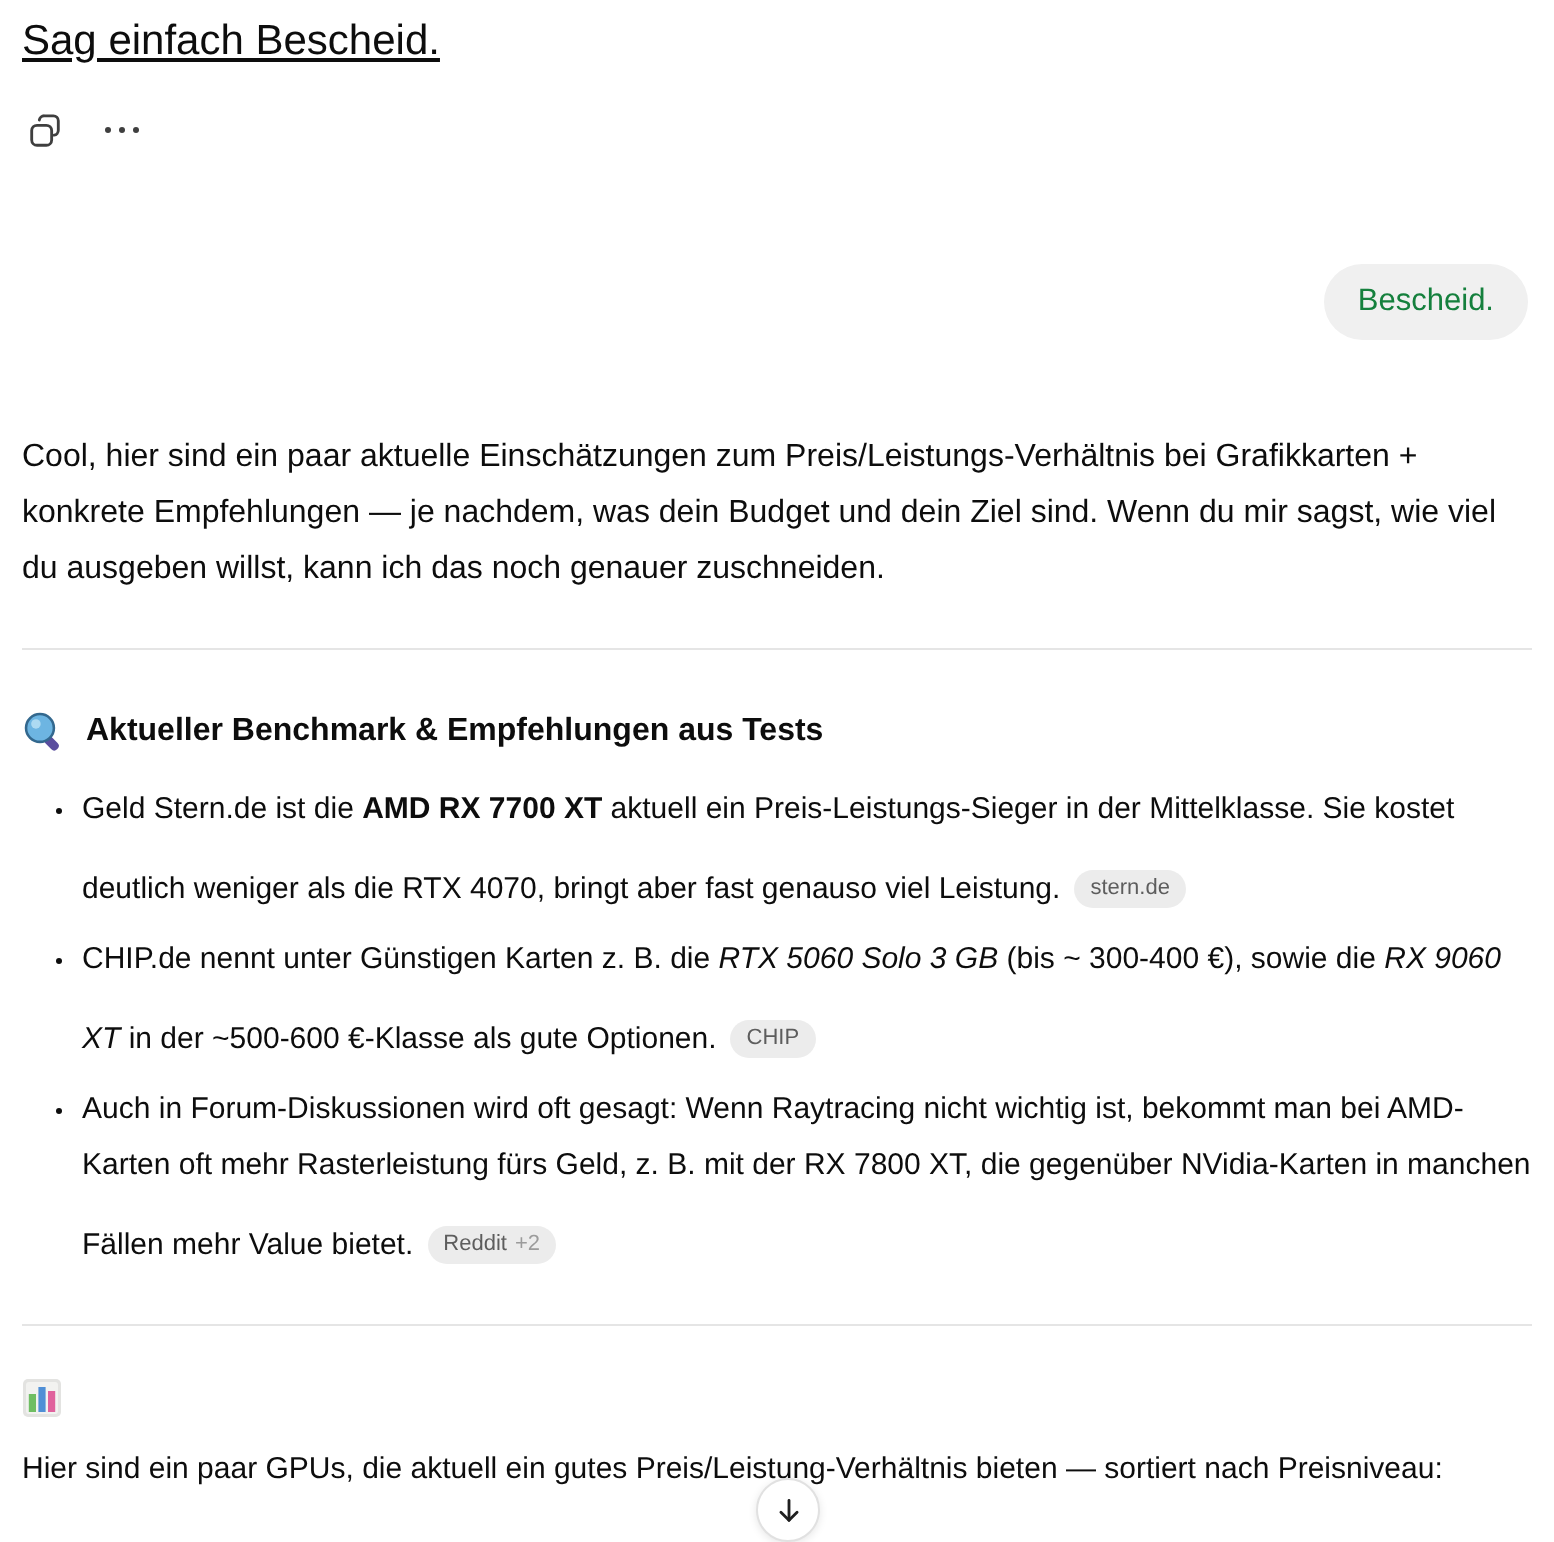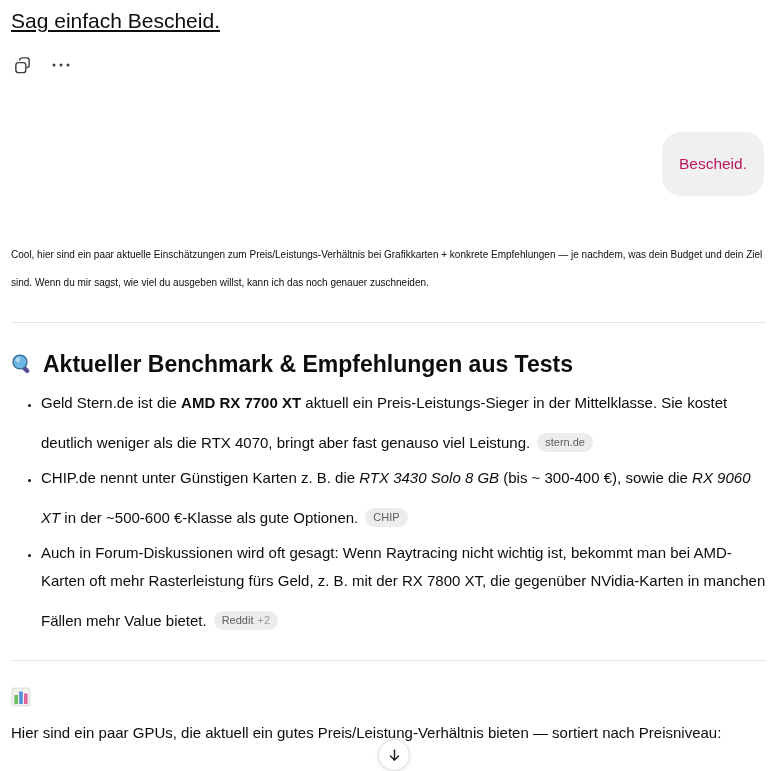--- a/index.html
+++ b/index.html
@@ -7,24 +7,24 @@
     width:777px;height:771px;overflow:hidden;position:relative;
     background:#ffffff;color:#0d0d0d;
     font-family:"Liberation Sans","DejaVu Sans",sans-serif;
     -webkit-font-smoothing:antialiased;
   }
   .content{padding:0 11px;}
   .prev-msg{font-size:21px;line-height:24px;margin-top:9px;text-decoration:underline;}
   .actions{display:flex;align-items:center;gap:15px;margin-top:16px;height:22px;}
   .icon-btn{background:none;border:none;padding:2px;margin:0;cursor:pointer;display:flex;align-items:center;color:#3f3f3f;}
   .user-row{display:flex;justify-content:flex-end;margin-top:56px;padding-right:2px;}
-  .user-bubble{background:#f0f0f0;border-radius:19px;padding:20px 17px;font-size:15.5px;line-height:24px;color:#be185d;}
-  .intro{font-size:10px;line-height:28px;margin-top:45px;}
+  .user-bubble{background:#f0f0f0;border-radius:19px;padding:7px 17px;font-size:15.5px;line-height:24px;color:#15803d;}
+  .intro{font-size:16px;line-height:28px;margin-top:45px;}
   .divider{border:none;border-top:1px solid #e5e5e5;margin:25px 0 0 0;height:0;}
-  .section-title{display:flex;align-items:center;gap:10px;margin-top:26px;font-size:23px;font-weight:700;line-height:30px;}
+  .section-title{display:flex;align-items:center;gap:10px;margin-top:26px;font-size:16px;font-weight:700;line-height:30px;}
   .section-title .emoji{display:flex;flex:0 0 auto;}
   .section-lead{font-size:15px;line-height:24px;margin-top:14px;}
   ul.bullets{margin:10px 0 0 0;padding:0 0 0 30px;}
   ul.bullets li{font-size:15px;line-height:28px;margin-bottom:7px;}
   ul.bullets li::marker{color:#0d0d0d;font-size:11px;}
   .em{font-style:italic;}
   .bold{font-weight:700;}
   .pill{display:inline-block;background:#ececec;color:#5d5d5d;font-size:11px;line-height:17px;padding:1px 8px;border-radius:10px;margin-left:7px;vertical-align:2px;white-space:nowrap;cursor:pointer;margin-top:16px;}
   .pill .extra{color:#9b9b9b;margin-left:4px;}
   .scroll-btn{
@@ -75,21 +75,21 @@
         <circle cx="9.8" cy="9.8" r="7.6" fill="#6db5e2" stroke="#33688e" stroke-width="1.4"></circle>
         <circle cx="7.6" cy="7.6" r="2.6" fill="#b9e0f5" opacity="0.85"></circle>
       </svg>
     </span>
     <span>Aktueller Benchmark &amp; Empfehlungen aus Tests</span>
   </div>
 
 
   <ul class="bullets">
     <li><span>Geld Stern.de ist die </span><span class="bold">AMD RX 7700 XT</span><span> aktuell ein Preis-Leistungs-Sieger in der Mittelklasse. Sie kostet deutlich weniger als die RTX 4070, bringt aber fast genauso viel Leistung.</span><span class="pill"><span>stern.de</span></span></li>
-    <li><span>CHIP.de nennt unter Günstigen Karten z. B. die </span><span class="em">RTX 3430 Solo 8 GB</span><span> (bis ~ 300-400 €), sowie die </span><span class="em">RX 9060 XT</span><span> in der ~500-600 €-Klasse als gute Optionen.</span><span class="pill"><span>CHIP</span></span></li>
+    <li><span>CHIP.de nennt unter Günstigen Karten z. B. die </span><span class="em">RTX 5060 Solo 3 GB</span><span> (bis ~ 300-400 €), sowie die </span><span class="em">RX 9060 XT</span><span> in der ~500-600 €-Klasse als gute Optionen.</span><span class="pill"><span>CHIP</span></span></li>
     <li><span>Auch in Forum-Diskussionen wird oft gesagt: Wenn Raytracing nicht wichtig ist, bekommt man bei AMD-Karten oft mehr Rasterleistung fürs Geld, z. B. mit der RX 7800 XT, die gegenüber NVidia-Karten in manchen Fällen mehr Value bietet.</span><span class="pill"><span>Reddit</span><span class="extra">+2</span></span></li>
   </ul>
 
   <hr class="divider">
 
   <div class="section-title">
     <span class="emoji">
       <svg width="20" height="20" viewBox="0 0 20 20">
         <rect x="0.5" y="0.5" width="19" height="19" rx="2.5" fill="#e3e3e1"></rect>
         <rect x="2" y="2" width="16" height="16" rx="1.5" fill="#f2f2f0"></rect>

